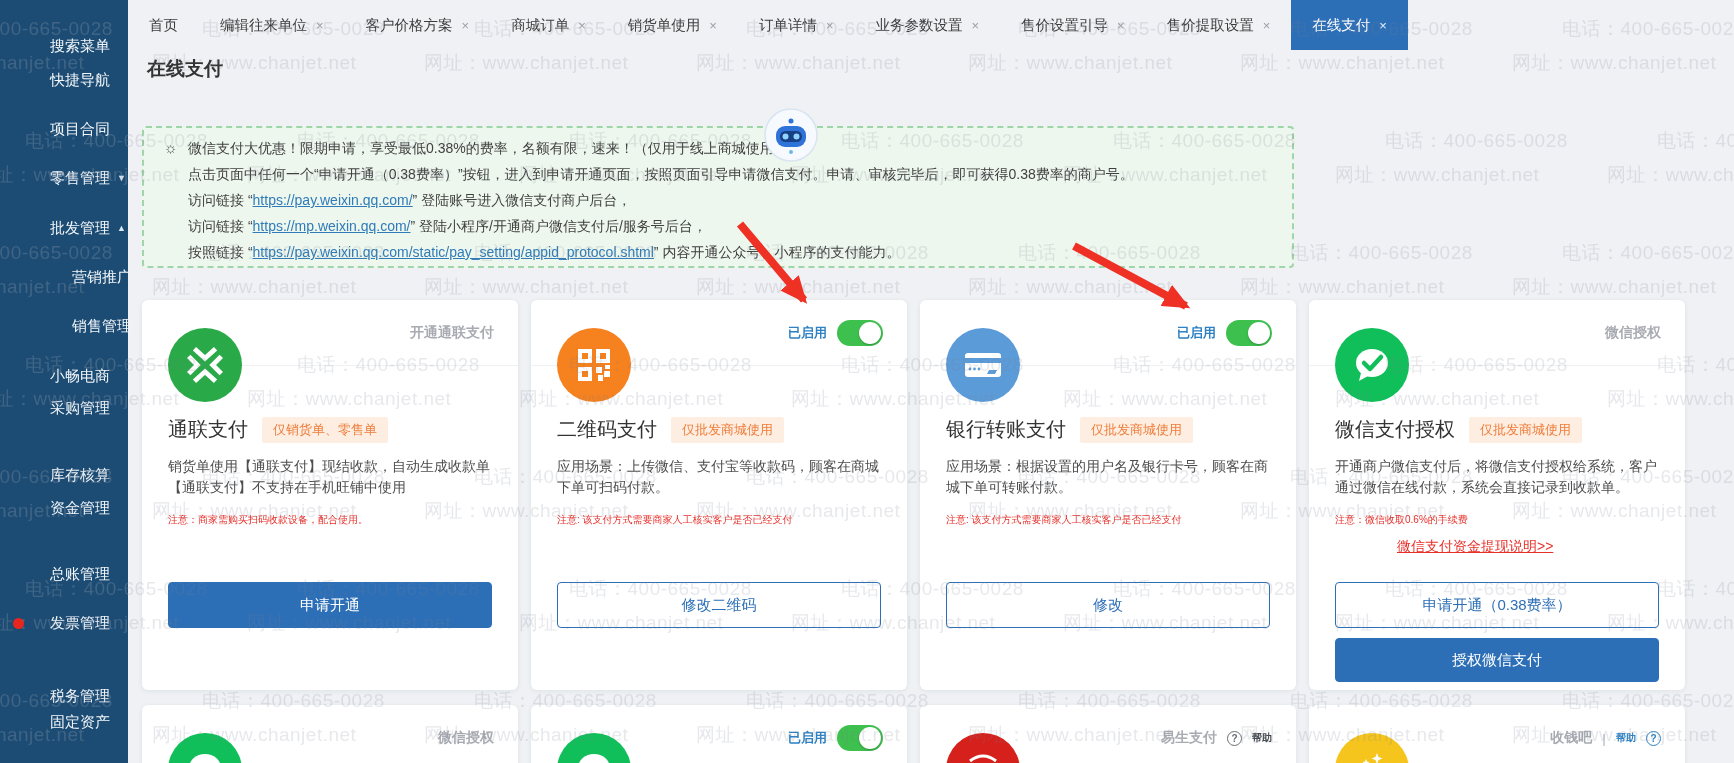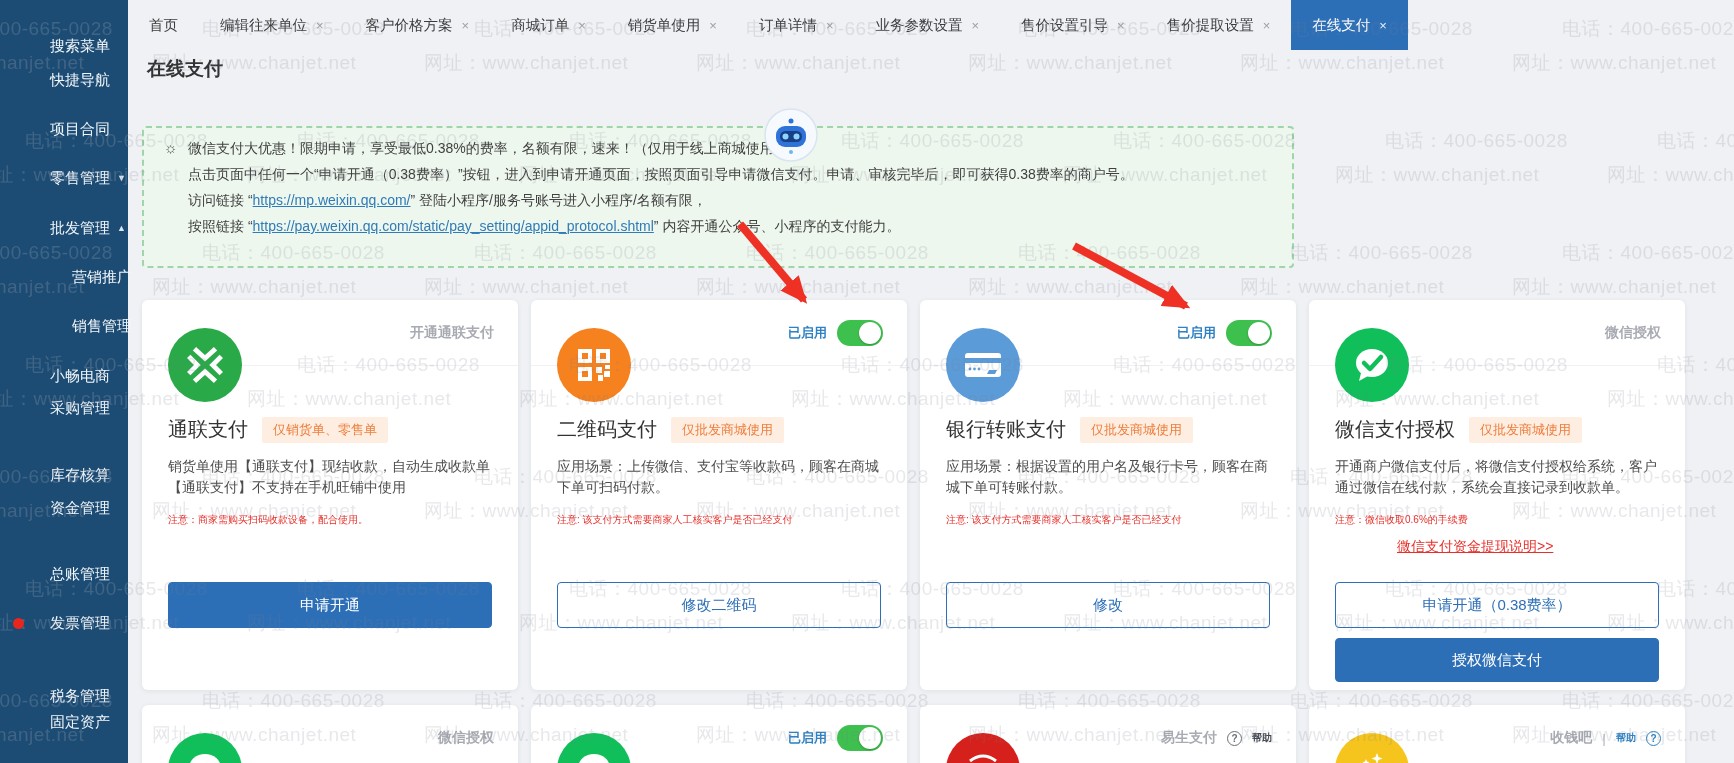--- a/index.html
+++ b/index.html
@@ -135,21 +135,24 @@
   </nav>
 <h1 id="page-title">在线支付</h1>
 
 <div id="notice">
   <div class="n-line first">
     <span class="bulb">☼</span>
     <span>微信支付大优惠！限期申请，享受最低0.38%的费率，名额有限，速来！（仅用于线上商城使用）</span>
   </div>
   <div class="n-line">点击页面中任何一个“申请开通（0.38费率）”按钮，进入到申请开通页面，按照页面引导申请微信支付。申请、审核完毕后，即可获得0.38费率的商户号。</div>
   <div class="n-line">
-    <span>访问链接 “</span><a class="nlink">https://mp.weixin.qq.com/</a><span>” 登陆小程序/服务号账号进入小程序/名额有限，</span>
+    <span>访问链接 “</span><a class="nlink">https://pay.weixin.qq.com/</a><span>” 登陆账号进入微信支付商户后台，</span>
+  </div>
+  <div class="n-line">
+    <span>访问链接 “</span><a class="nlink">https://mp.weixin.qq.com/</a><span>” 登陆小程序/开通商户微信支付后/服务号后台，</span>
   </div>
   <div class="n-line">
     <span>按照链接 “</span><a class="nlink">https://pay.weixin.qq.com/static/pay_setting/appid_protocol.shtml</a><span>” 内容开通公众号、小程序的支付能力。</span>
   </div>
 </div>
 
 <div id="robot">
   <svg width="54" height="54" viewBox="0 0 54 54">
     <circle cx="27" cy="27" r="26" fill="#f6fafe" stroke="#d9e4f0" stroke-width="1.5"></circle>
     <rect x="12" y="18" width="30" height="21" rx="9" fill="#2f72d8"></rect>

